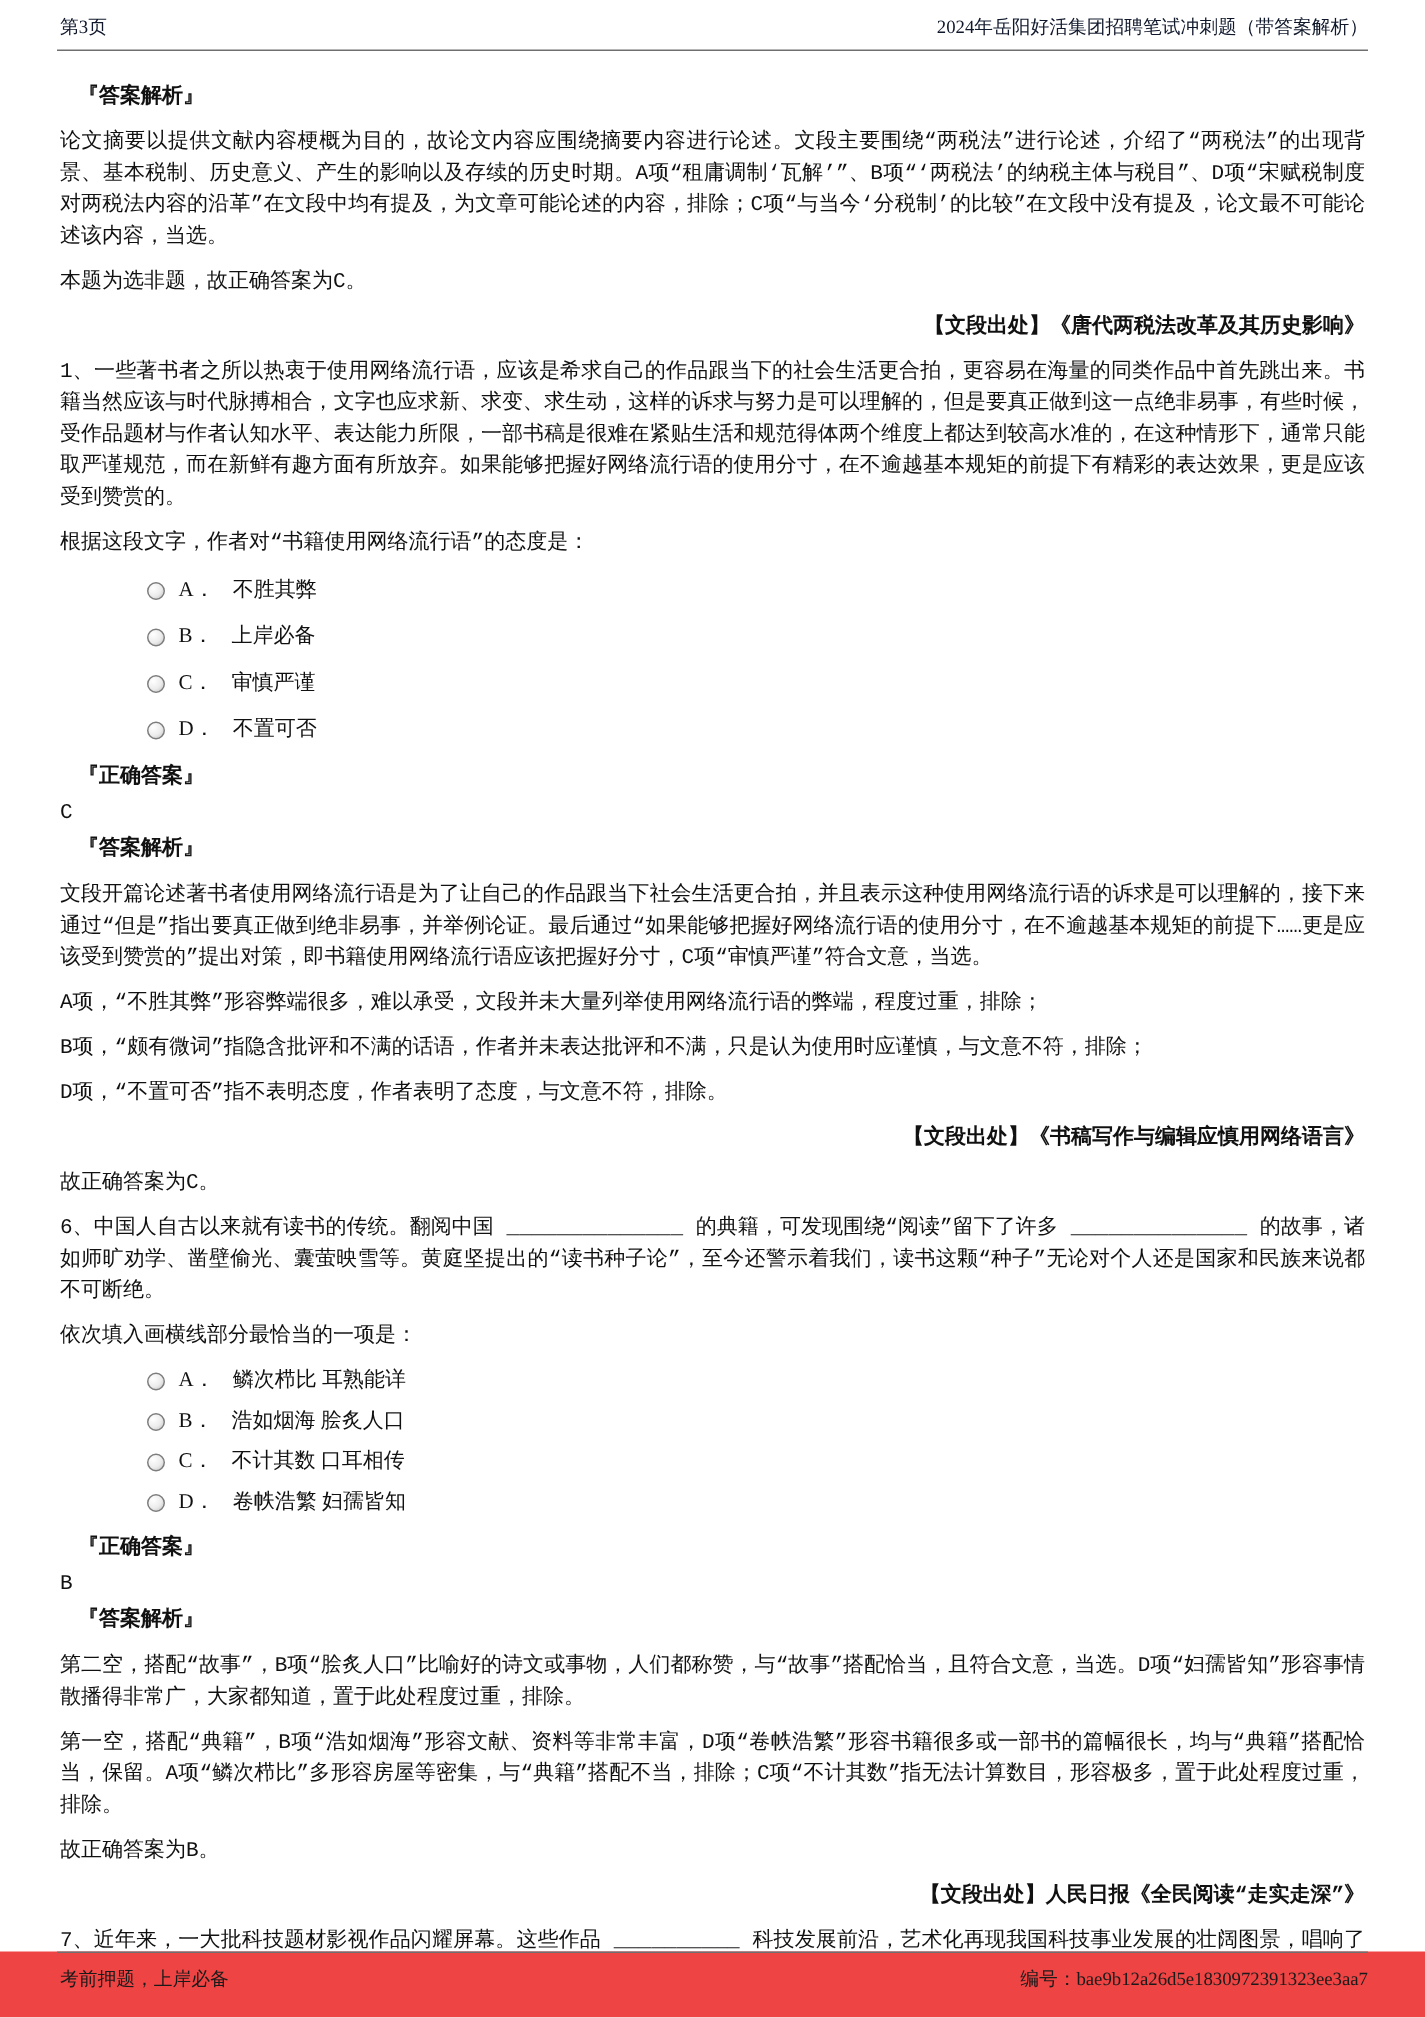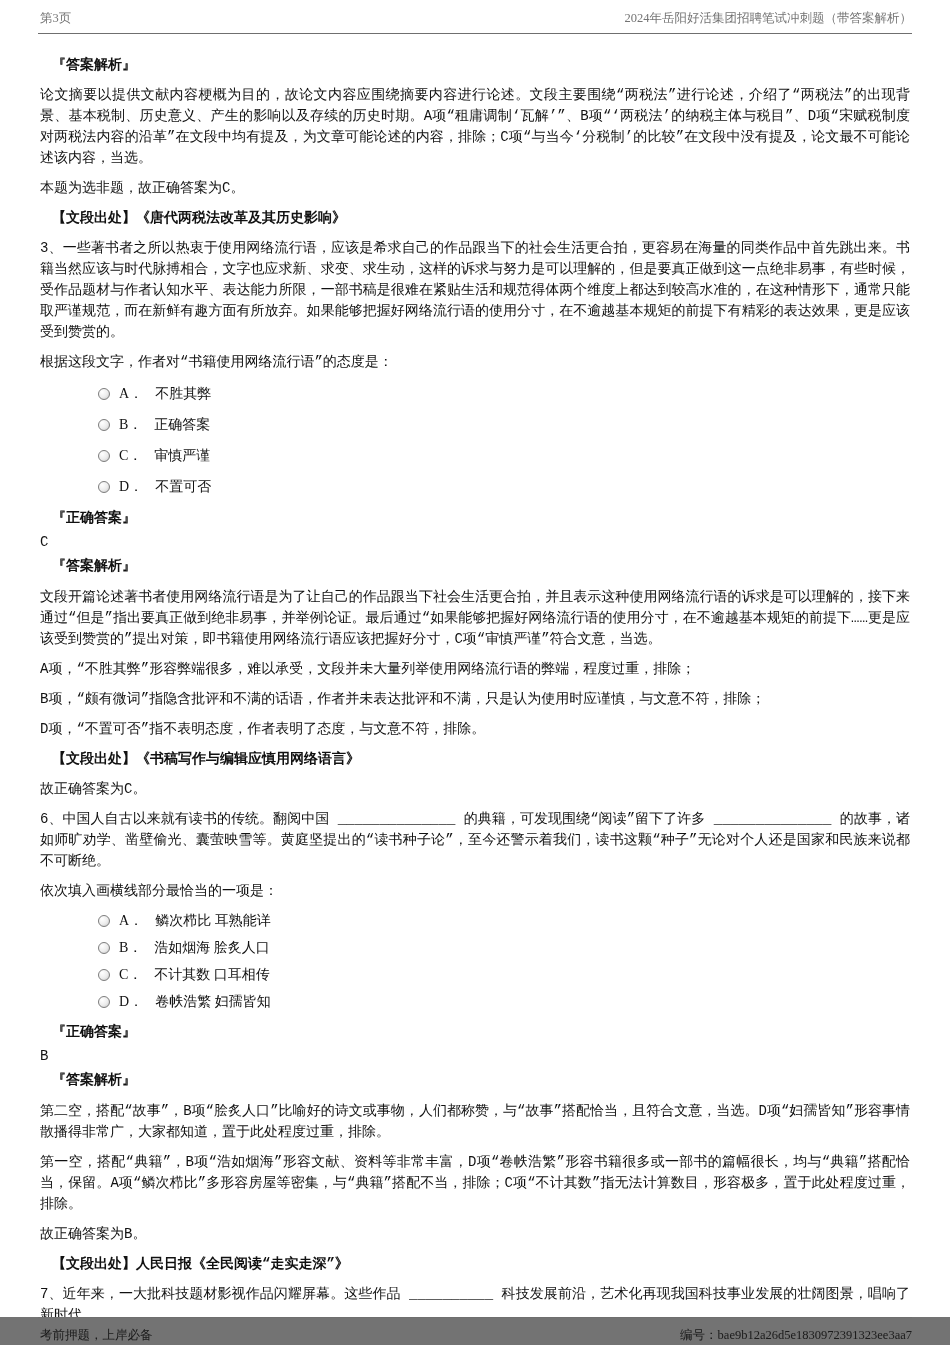--- a/index.html
+++ b/index.html
@@ -11,21 +11,21 @@
     font-family: "Liberation Serif", serif;
     overflow: hidden;
   }
   .page-header {
     position: absolute;
     top: 10px; left: 40px; right: 38px;
     display: flex;
     justify-content: space-between;
     align-items: baseline;
     font-size: 12.5px;
-    color: #737373;
+    color: #0f172a;
   }
   .header-rule {
     position: absolute;
     top: 33px; left: 38px; right: 38px;
     border-top: 1px solid #6f6f6f;
   }
   .content {
     position: absolute;
     top: 46px; left: 40px; right: 40px;
   }
@@ -38,21 +38,21 @@
     font-family: Liberation Mono, monospace;
   }
   .label {
     font-weight: bold;
     padding-left: 12px;
     text-align: left;
   }
   .source {
     font-weight: bold;
     padding-left: 12px;
-    text-align: left;
+    text-align: right;
   }
   .tight { margin: 3px 0; }
   .answer-block { margin: 10px 0; }
   .options { margin: 6px 0 10px 58px; }
   .option {
     display: flex;
     align-items: center;
     margin: 11px 0;
     font-size: 14px;
     line-height: 20px;
@@ -64,22 +64,22 @@
     flex: 0 0 auto;
     border: 1px solid #7d7d7d;
     border-radius: 50%;
     background: radial-gradient(circle at 32% 30%, #ffffff 0%, #ececec 55%, #bfbfbf 100%);
     margin-right: 9px;
   }
   .opt-label { margin-right: 12px; white-space: nowrap; }
   .footer-mask {
     position: absolute;
     bottom: 0; left: 0; right: 0;
-    height: 28px;
-    background: #737373;
+    height: 44px;
+    background: #ef4444;
   }
   .footer-rule {
     position: absolute;
     top: 0; left: 38px; right: 38px;
     border-top: 1px solid #6f6f6f;
   }
   .page-footer {
     position: absolute;
     top: 10px; left: 40px; right: 38px;
     display: flex;
@@ -98,33 +98,33 @@
 </div>
 <div class="header-rule"></div>
 
 <main class="content">
 
   <p class="para label">『答案解析』</p>
   <p class="para">论文摘要以提供文献内容梗概为目的，故论文内容应围绕摘要内容进行论述。文段主要围绕“两税法”进行论述，介绍了“两税法”的出现背景、基本税制、历史意义、产生的影响以及存续的历史时期。A项“租庸调制‘瓦解’”、B项“‘两税法’的纳税主体与税目”、D项“宋赋税制度对两税法内容的沿革”在文段中均有提及，为文章可能论述的内容，排除；C项“与当今‘分税制’的比较”在文段中没有提及，论文最不可能论述该内容，当选。</p>
   <p class="para">本题为选非题，故正确答案为C。</p>
   <p class="para source">【文段出处】《唐代两税法改革及其历史影响》</p>
 
-  <p class="para">3、一些著书者之所以热衷于使用网络流行语，应该是希求自己的作品跟当下的社会生活更合拍，更容易在海量的同类作品中首先跳出来。书籍当然应该与时代脉搏相合，文字也应求新、求变、求生动，这样的诉求与努力是可以理解的，但是要真正做到这一点绝非易事，有些时候，受作品题材与作者认知水平、表达能力所限，一部书稿是很难在紧贴生活和规范得体两个维度上都达到较高水准的，在这种情形下，通常只能取严谨规范，而在新鲜有趣方面有所放弃。如果能够把握好网络流行语的使用分寸，在不逾越基本规矩的前提下有精彩的表达效果，更是应该受到赞赏的。</p>
+  <p class="para">1、一些著书者之所以热衷于使用网络流行语，应该是希求自己的作品跟当下的社会生活更合拍，更容易在海量的同类作品中首先跳出来。书籍当然应该与时代脉搏相合，文字也应求新、求变、求生动，这样的诉求与努力是可以理解的，但是要真正做到这一点绝非易事，有些时候，受作品题材与作者认知水平、表达能力所限，一部书稿是很难在紧贴生活和规范得体两个维度上都达到较高水准的，在这种情形下，通常只能取严谨规范，而在新鲜有趣方面有所放弃。如果能够把握好网络流行语的使用分寸，在不逾越基本规矩的前提下有精彩的表达效果，更是应该受到赞赏的。</p>
   <p class="para">根据这段文字，作者对“书籍使用网络流行语”的态度是：</p>
 
   <div class="options">
     <div class="option">
       <span class="radio"></span>
       <span class="opt-label">A．</span>
       <span class="opt-text">不胜其弊</span>
     </div>
     <div class="option">
       <span class="radio"></span>
       <span class="opt-label">B．</span>
-      <span class="opt-text">正确答案</span>
+      <span class="opt-text">上岸必备</span>
     </div>
     <div class="option">
       <span class="radio"></span>
       <span class="opt-label">C．</span>
       <span class="opt-text">审慎严谨</span>
     </div>
     <div class="option">
       <span class="radio"></span>
       <span class="opt-label">D．</span>
       <span class="opt-text">不置可否</span>

